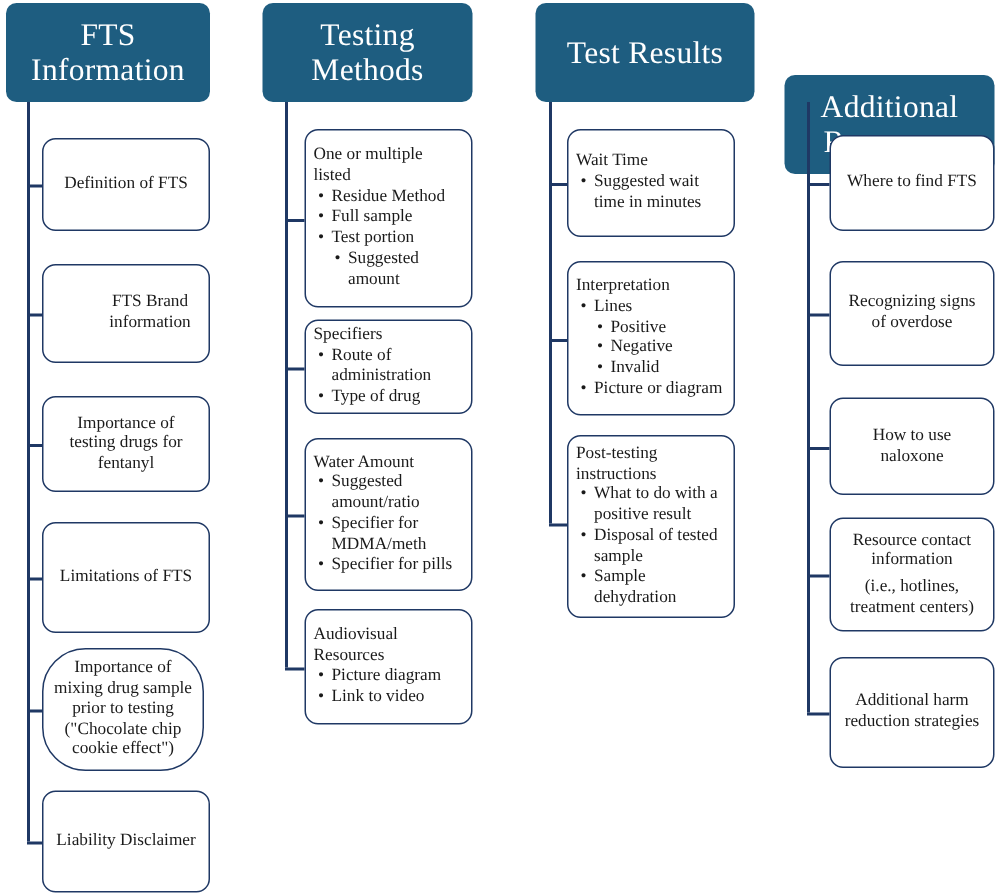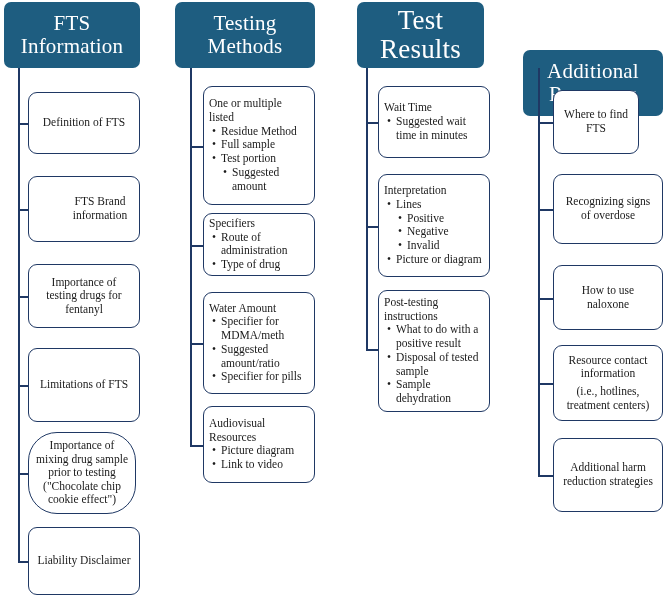--- a/index.html
+++ b/index.html
@@ -128,34 +128,34 @@
       <div class="title">Specifiers</div>
       <ul class="bullets">
         <li>Route of administration</li>
         <li>Type of drug</li>
       </ul>
     </div>
     <div class="stub" style="left: 190px; top: 343px; width: 13px;"></div>
     <div class="node left" style="left: 203px; top: 292px; width: 112px; height: 102px;">
       <div class="title">Water Amount</div>
       <ul class="bullets">
+        <li>Suggested amount/ratio</li>
         <li>Specifier for MDMA/meth</li>
-        <li>Suggested amount/ratio</li>
         <li>Specifier for pills</li>
       </ul>
     </div>
     <div class="stub" style="left: 190px; top: 444.5px; width: 13px;"></div>
     <div class="node left" style="left: 203px; top: 406px; width: 112px; height: 77px;">
       <div class="title">Audiovisual Resources</div>
       <ul class="bullets">
         <li>Picture diagram</li>
         <li>Link to video</li>
       </ul>
     </div>
-    <div class="header" style="left: 357px; top: 2px; width: 127px; height: 66px; font-size: 27px;">Test Results</div>
+    <div class="header" style="left: 357px; top: 2px; width: 146px; height: 66px; font-size: 21px;">Test Results</div>
     <div class="trunk" style="left: 366px; top: 68px; height: 281px;"></div>
     <div class="stub" style="left: 366px; top: 122px; width: 12px;"></div>
     <div class="node left" style="left: 378px; top: 86px; width: 112px; height: 72px;">
       <div class="title">Wait Time</div>
       <ul class="bullets">
         <li>Suggested wait time in minutes</li>
       </ul>
     </div>
     <div class="stub" style="left: 366px; top: 225.5px; width: 12px;"></div>
     <div class="node left" style="left: 378px; top: 174px; width: 112px; height: 103px;">
@@ -173,21 +173,21 @@
       <div class="title">Post-testing instructions</div>
       <ul class="bullets">
         <li>What to do with a positive result</li>
         <li>Disposal of tested sample</li>
         <li>Sample dehydration</li>
       </ul>
     </div>
     <div class="header" style="left: 523px; top: 2px; width: 140px; height: 66px; font-size: 21px; margin-top: 48px;">Additional Resources</div>
     <div class="trunk" style="left: 538px; top: 68px; height: 407px;"></div>
     <div class="stub" style="left: 538px; top: 122px; width: 15px;"></div>
-    <div class="node center" style="left: 553px; top: 90px; width: 86px; height: 64px;">
+    <div class="node center" style="left: 553px; top: 90px; width: 110px; height: 64px;">
       <div class="title">Where to find FTS</div>
     </div>
     <div class="stub" style="left: 538px; top: 209px; width: 15px;"></div>
     <div class="node center" style="left: 553px; top: 174px; width: 110px; height: 70px;">
       <div class="title">Recognizing signs of overdose</div>
     </div>
     <div class="stub" style="left: 538px; top: 297.5px; width: 15px;"></div>
     <div class="node center" style="left: 553px; top: 265px; width: 110px; height: 65px;">
       <div class="title">How to use naloxone</div>
     </div>

